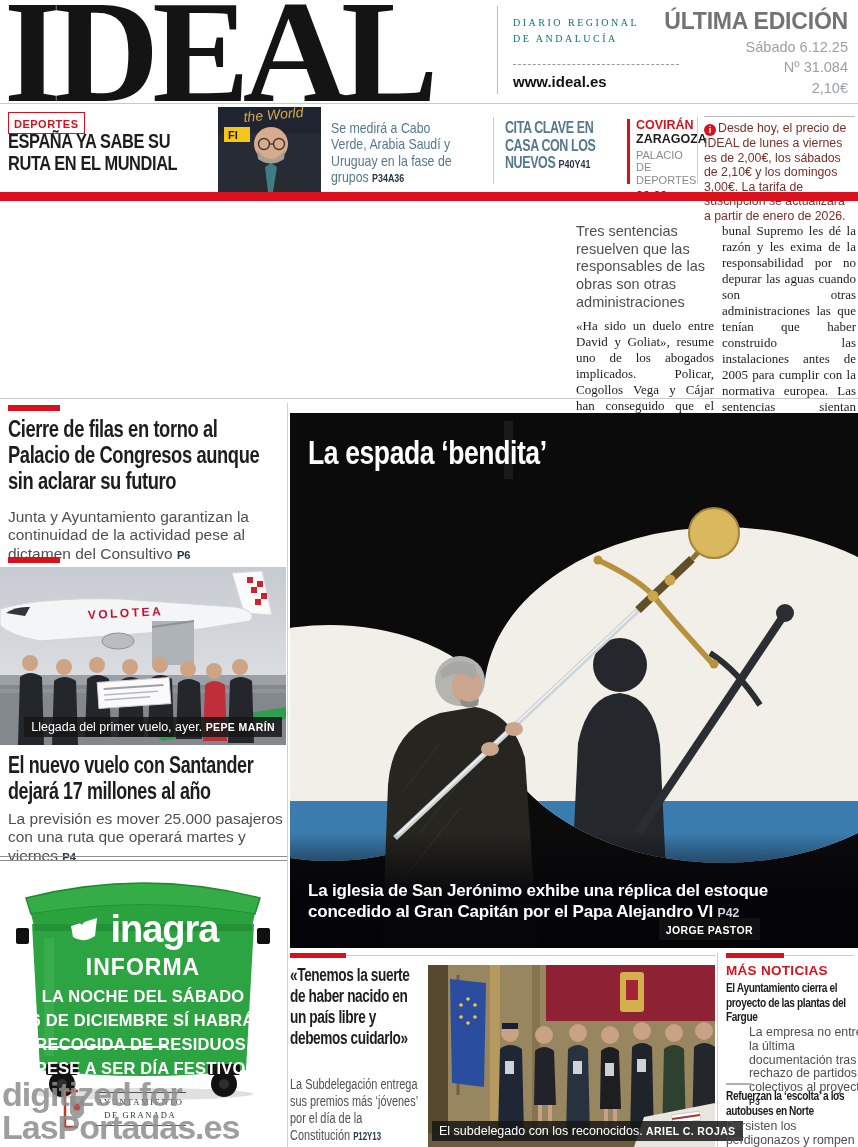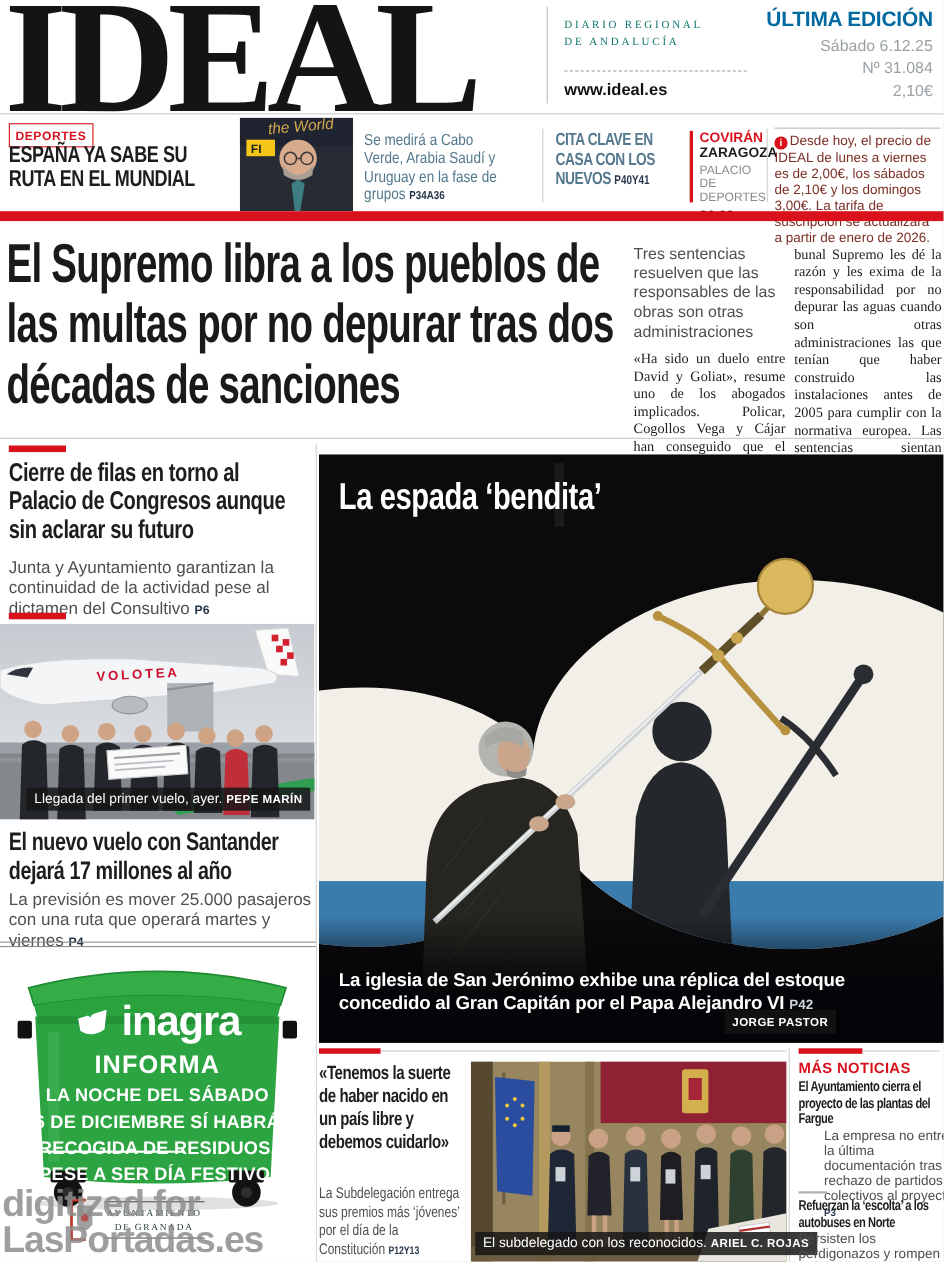--- a/index.html
+++ b/index.html
@@ -35,21 +35,21 @@
     <span>IDEAL</span>
   </div>
   <div class="abs vline" style="left:497px;top:6px;height:88px;background:#bbb;"></div>
   <div class="abs" style="left:513px;top:15px;font-family:'Liberation Serif',serif;font-size:10px;letter-spacing:2.5px;color:#0f766e;line-height:1.55;">
     <div>DIARIO REGIONAL</div>
     <div>DE ANDALUCÍA</div>
   </div>
   <div class="abs" style="left:513px;top:64px;width:166px;border-top:1px dashed #9a9a9a;"></div>
   <div class="abs" style="left:513px;top:73px;font-weight:bold;font-size:15px;color:#111;">www.ideal.es</div>
   <div class="abs" style="right:10px;top:8px;text-align:right;">
-    <div style="color:#0369a1;font-weight:bold;font-size:19px;letter-spacing:-0.2px;">ÚLTIMA EDICIÓN</div>
+    <div style="color:#737373;font-weight:bold;font-size:23px;letter-spacing:-0.2px;">ÚLTIMA EDICIÓN</div>
     <div style="color:#9aa0a4;font-size:14.5px;line-height:1.4;margin-top:2px;">
       <div>Sábado 6.12.25</div>
       <div>Nº 31.084</div>
       <div>2,10€</div>
     </div>
   </div>
   <div class="abs hairline" style="left:0;top:103px;width:858px;"></div>
 
   <div class="abs" style="left:8px;top:112px;border:1.5px solid #d8111c;padding:1px 5px;display:inline-block;">
     <span class="red" style="font-weight:bold;font-size:11px;letter-spacing:.5px;">DEPORTES</span>
@@ -103,23 +103,20 @@
 
   <div class="abs vline" style="left:697px;top:117px;height:67px;"></div>
 
   <div class="abs" style="left:704px;top:116px;width:151px;border-top:1px solid #bbb;padding-top:4px;
               color:#7b2f26;font-size:12.3px;line-height:1.18;">
     <span class="infoicon">i</span><span>Desde hoy, el precio de IDEAL de lunes a viernes es de 2,00€, los sábados de 2,10€ y los domingos 3,00€. La tarifa de suscripción se actualizará a partir de enero de 2026.</span>
   </div>
 
   <div class="abs" style="left:0;top:192px;width:858px;height:9px;background:#d8111c;"></div>
 
-  <div class="abs" style="left:6px;top:212px;">
-    <h1 class="cx headline" style="margin:0;width:800px;transform:scaleX(.7);font-size:50px;line-height:1.1;letter-spacing:-1px;color:#1a1a19;">El Supremo libra a los pueblos de las multas por no depurar tras dos décadas de sanciones</h1>
-  </div>
   <div class="abs gray" style="left:576px;top:223px;width:140px;font-size:14.5px;line-height:1.22;">Tres sentencias resuelven que las responsables de las obras son otras administraciones</div>
   <div class="abs serif justify" style="left:576px;top:318px;width:138px;font-size:13px;line-height:1.23;color:#1c1c1c;">«Ha sido un duelo entre David y Goliat», resume uno de los abogados implicados. Policar, Cogollos Vega y Cájar han conseguido que el Tri-</div>
   <div class="abs serif justify" style="left:722px;top:223px;width:134px;font-size:13px;line-height:1.23;color:#1c1c1c;">
     <span>bunal Supremo les dé la razón y les exima de la responsabilidad por no depurar las aguas cuando son otras administraciones las que tenían que haber construido las instalaciones antes de 2005 para cumplir con la normativa europea. Las sentencias sientan jurisprudencia y se pueden extrapolar a todos los municipios.</span>
     <span class="pref" style="font-family:'Liberation Sans',sans-serif;">P2Y3</span>
   </div>
   <div class="abs hairline" style="left:0;top:398px;width:858px;"></div>
 
   <div class="abs vline" style="left:287px;top:403px;height:744px;"></div>
 

